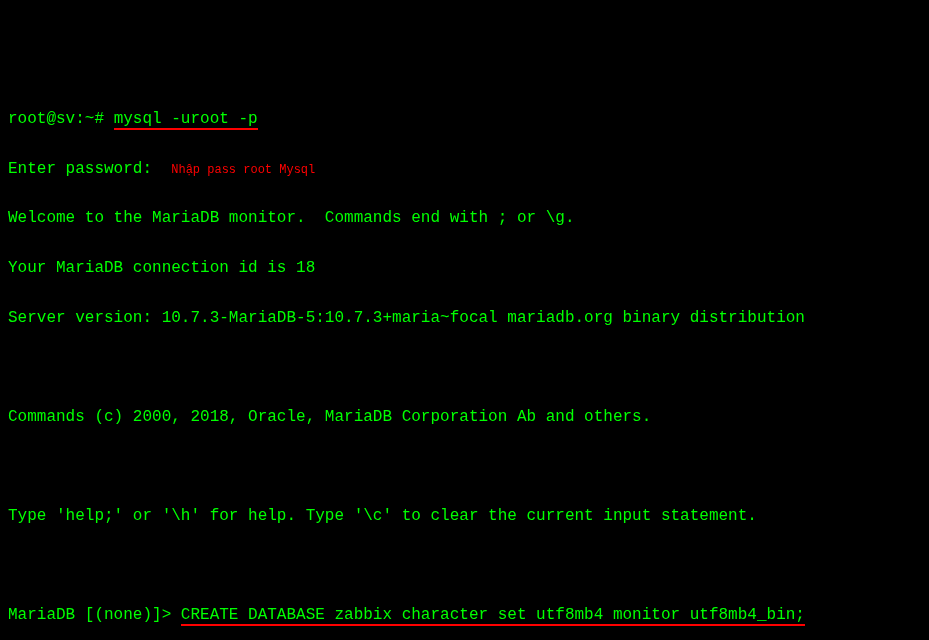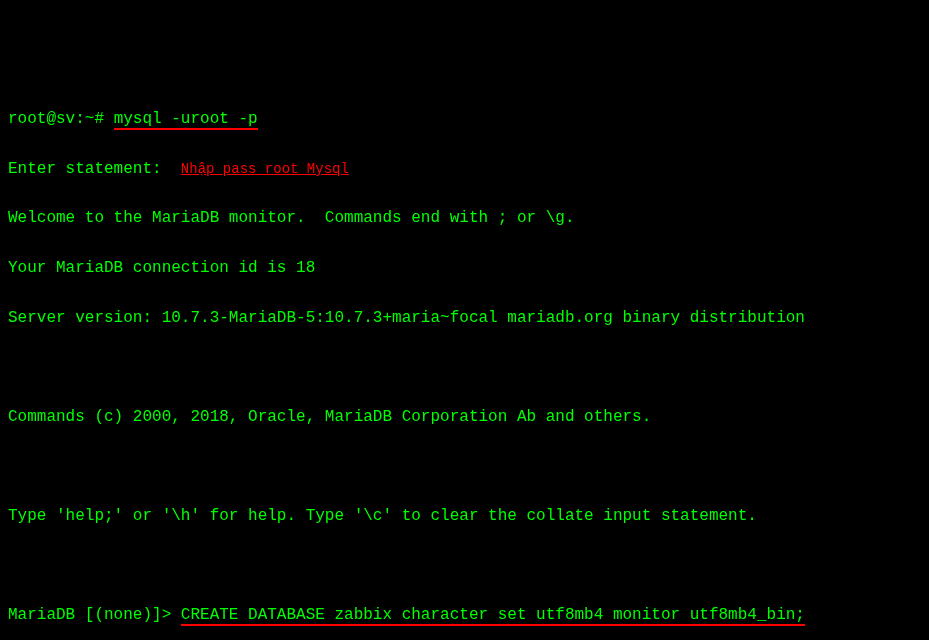--- a/index.html
+++ b/index.html
@@ -14,39 +14,38 @@
     }
     .line {
       white-space: pre-wrap;
     }
     .underline-red {
       border-bottom: 2px solid #ff0000;
       display: inline;
     }
     .annotation-red {
       color: #ff0000;
-      font-size: 14px;
+      font-size: 12px;
       display: inline;
-      text-decoration: underline;
     }
   </style>
 </head>
 <body>
 
 
 
 <div class="line"><span>root@sv:~# </span><span class="underline-red">mysql -uroot -p</span></div>
-<div class="line"><span>Enter statement:</span>  <span class="annotation-red">Nhập pass root Mysql</span></div>
+<div class="line"><span>Enter password:</span>  <span class="annotation-red">Nhập pass root Mysql</span></div>
 <div class="line"><span>Welcome to the MariaDB monitor.  Commands end with ; or \g.</span></div>
 <div class="line"><span>Your MariaDB connection id is 18</span></div>
 <div class="line"><span>Server version: 10.7.3-MariaDB-5:10.7.3+maria~focal mariadb.org binary distribution</span></div>
 <div class="line">&nbsp;</div>
 <div class="line"><span>Commands (c) 2000, 2018, Oracle, MariaDB Corporation Ab and others.</span></div>
 <div class="line">&nbsp;</div>
-<div class="line"><span>Type 'help;' or '\h' for help. Type '\c' to clear the collate input statement.</span></div>
+<div class="line"><span>Type 'help;' or '\h' for help. Type '\c' to clear the current input statement.</span></div>
 <div class="line">&nbsp;</div>
 <div class="line"><span>MariaDB [(none)]&gt; </span><span class="underline-red">CREATE DATABASE zabbix character set utf8mb4 monitor utf8mb4_bin;</span></div>
 
 
 
 
 
 
 
 

